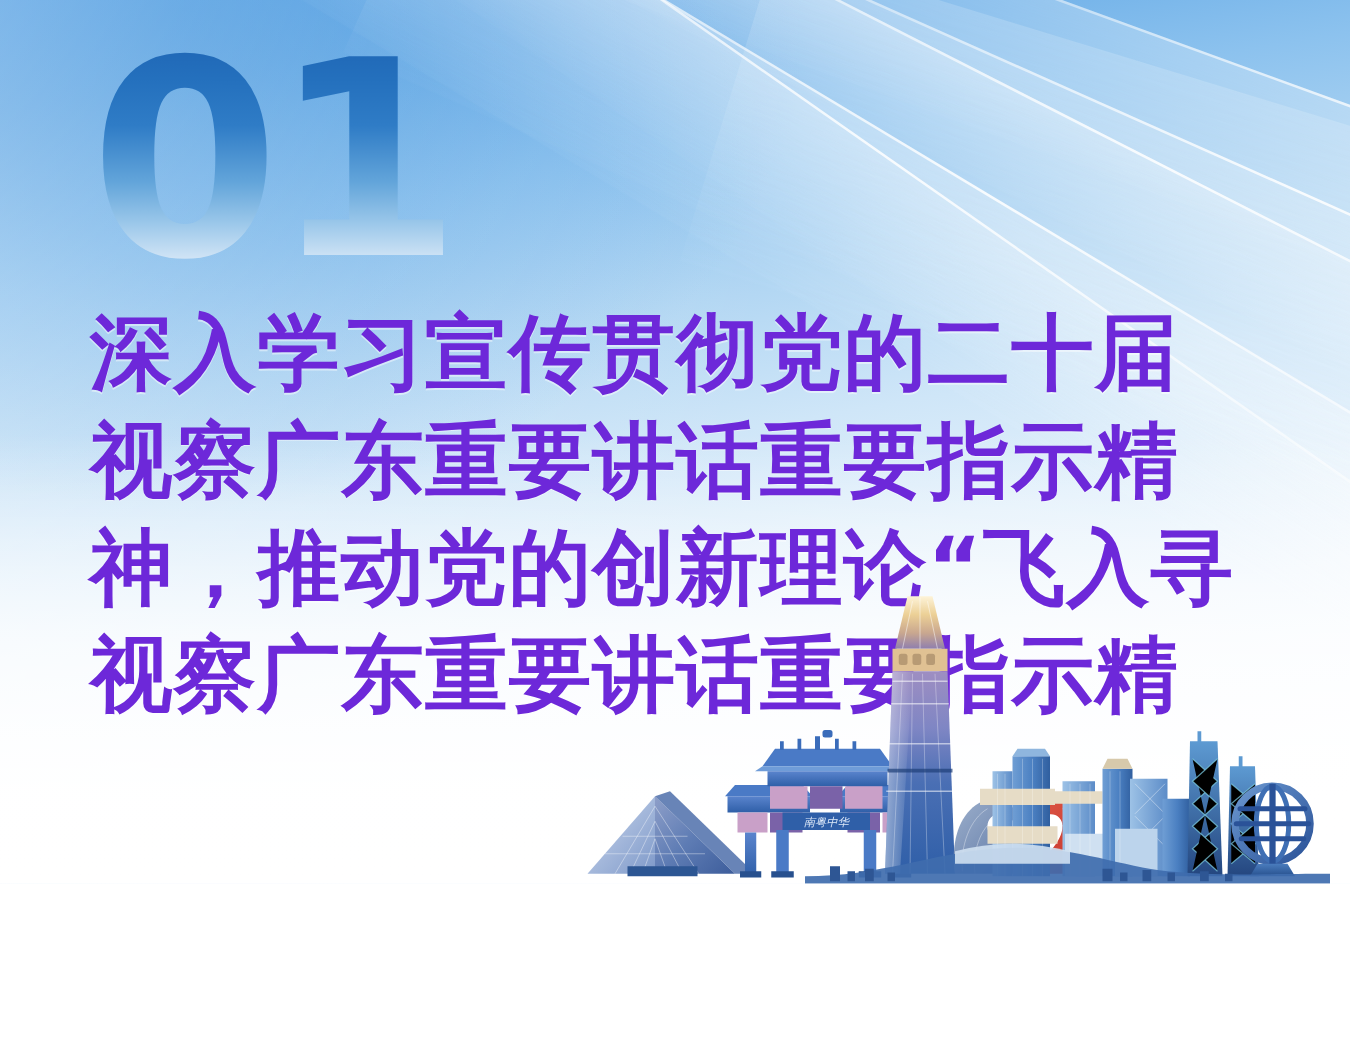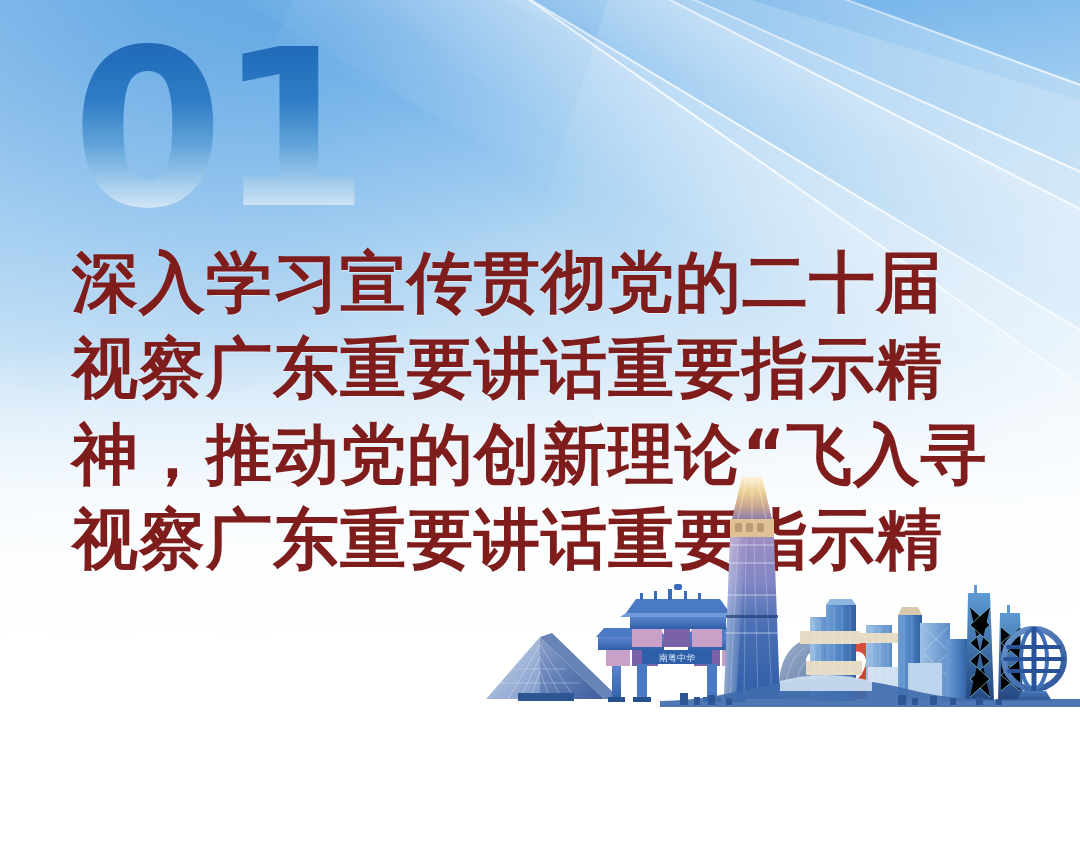--- a/index.html
+++ b/index.html
@@ -104,35 +104,35 @@
     -webkit-text-fill-color:transparent;
     user-select:none;
   }
 
   
   .headline {
     position:absolute;
     left:72px;
     top:240px;
     width:950px;
-    color:#7f1d1d;
+    color:#6d28d9;
     font-family:"DejaVu Sans","Liberation Sans",sans-serif;
     font-weight:700;
     font-size:66px;
     line-height:1.30;
     letter-spacing:1px;
     text-shadow:0 1px 0 rgba(255,255,255,0.45);
   }
   .headline .ln { display:block; white-space:nowrap; }
 
   
   .skyline {
     position:absolute;
-    right:0; bottom:0;
-    width:600px; height:240px;
+    right:16px; bottom:0;
+    width:600px; height:240px;font-style:italic;
   }
   .skyline svg { display:block; width:600px; height:240px; }
 </style>
 </head>
 <body>
 
 <div id="poster">
 
   <div class="bg-base"></div>
   <div class="bg-topleft"></div>

